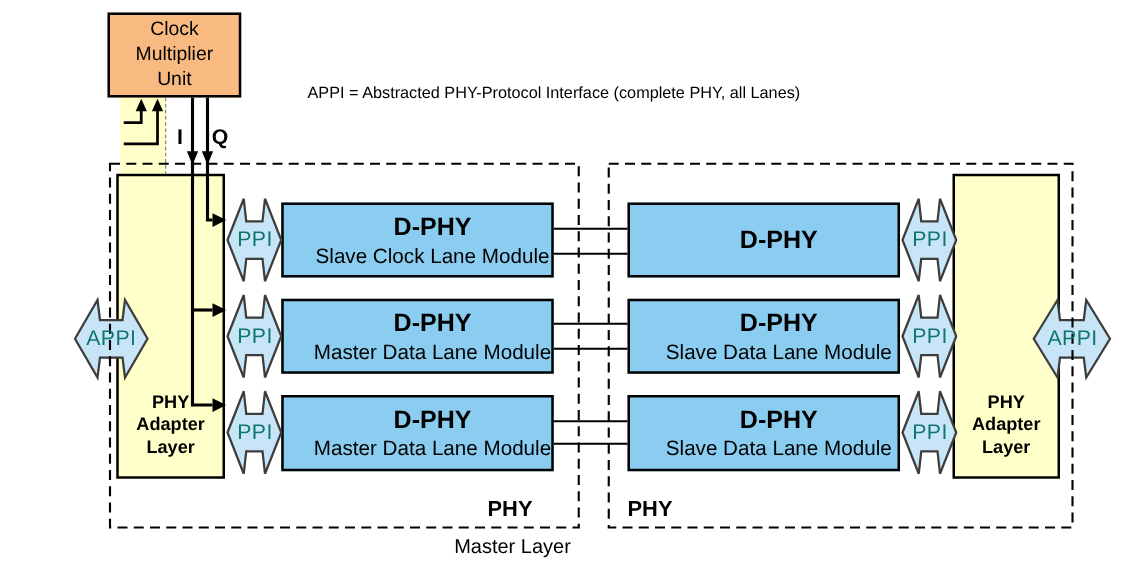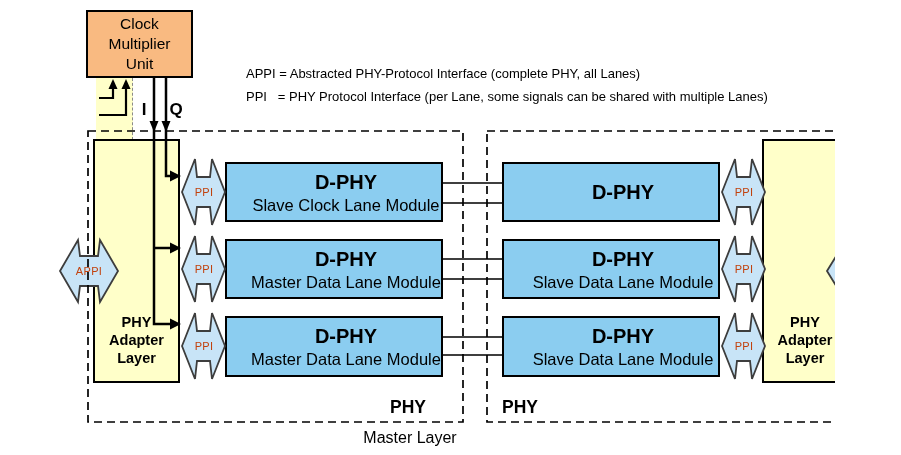--- a/index.html
+++ b/index.html
@@ -1,17 +1,17 @@
 <!DOCTYPE html>
 <html><head>
 <meta charset="utf-8">
 <style>
   html,body{margin:0;padding:0;background:#fff;}
   #stage{
-    position:relative;width:835px;height:455px;background:#ffffff;
+    position:relative;width:901px;height:455px;background:#ffffff;
     font-family:"Liberation Sans","DejaVu Sans",sans-serif;color:#000;overflow:hidden;
   }
   .box{position:absolute;box-sizing:border-box;border:2px solid #000;}
   .cmu{
     left:86px;top:10px;width:107px;height:68px;background:#F9BA81;
     display:flex;align-items:center;justify-content:center;text-align:center;
     font-size:15.5px;line-height:20px;white-space:pre-line;
   }
   .yellow-band{
     position:absolute;left:96px;top:78px;width:37px;height:62px;
@@ -32,21 +32,21 @@
   .module .s{font-size:16.5px;line-height:20px;}
   .m-col{left:225px;width:218px;}
   .s-col{left:502px;width:218px;}
   .r1{top:162px;height:60px;}
   .r2{top:239px;height:60px;}
   .r3{top:316px;height:61px;}
   svg.overlay{position:absolute;left:0;top:0;pointer-events:none;}
   .center-label{
     position:absolute;transform:translate(-50%,-50%);white-space:nowrap;
   }
-  .iface{font-size:11px;letter-spacing:.3px;color:#c2410c;}
+  .iface{font-size:17px;letter-spacing:.3px;color:#0f766e;}
   .sig{font-weight:bold;font-size:17px;}
   .legend{position:absolute;left:246px;font-size:13px;white-space:pre;color:#000;text-align:center;}
   .refclk{
     position:absolute;left:14px;top:90px;width:82px;text-align:right;
     font-size:14px;line-height:17px;white-space:pre-line;
   }
   .phy-tag{font-weight:bold;font-size:17.5px;}
   .side-tag{font-size:16px;}
 </style>
 </head>
@@ -122,21 +122,20 @@
     <polygon points="170,170.5 170,181.5 181,176" fill="#000"></polygon>
     <polygon points="170,242.5 170,253.5 181,248" fill="#000"></polygon>
     <polygon points="170,318.5 170,329.5 181,324" fill="#000"></polygon>
   </svg>
 
 
   <div class="center-label sig" style="left:144px;top:110px;">I</div>
   <div class="center-label sig" style="left:176px;top:110px;">Q</div>
 
   <div class="legend" style="top:66px;">APPI = Abstracted PHY-Protocol Interface (complete PHY, all Lanes)</div>
-  <div class="legend" style="top:89px;">PPI   = PHY Protocol Interface (per Lane, some signals can be shared with multiple Lanes)</div>
 
   <div class="center-label iface" style="left:89px;top:271px;">APPI</div>
   <div class="center-label iface" style="left:858px;top:271px;">APPI</div>
 
   <div class="center-label iface" style="left:204px;top:192px;">PPI</div>
   <div class="center-label iface" style="left:204px;top:269px;">PPI</div>
   <div class="center-label iface" style="left:204px;top:346px;">PPI</div>
   <div class="center-label iface" style="left:744px;top:192px;">PPI</div>
   <div class="center-label iface" style="left:744px;top:269px;">PPI</div>
   <div class="center-label iface" style="left:744px;top:346px;">PPI</div>

